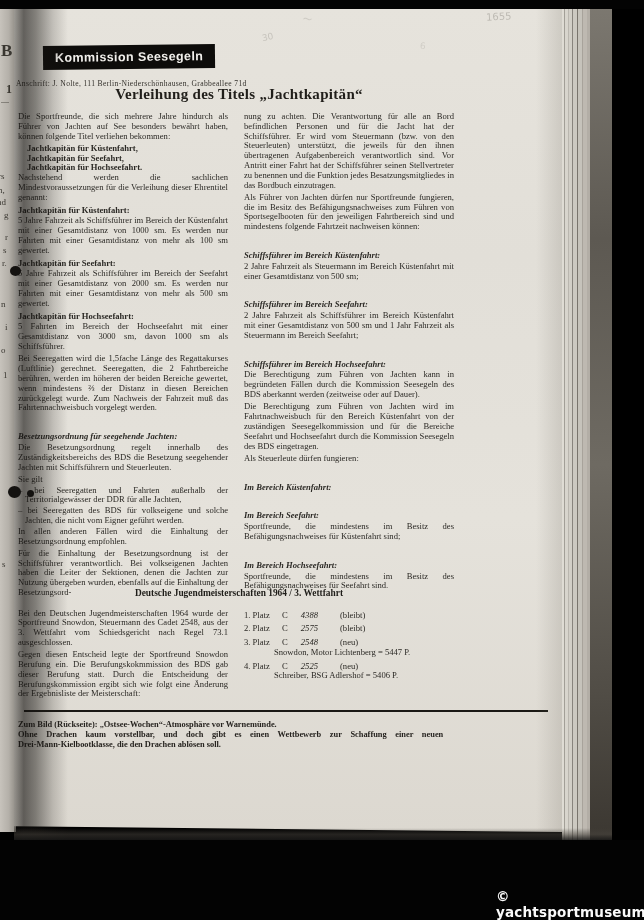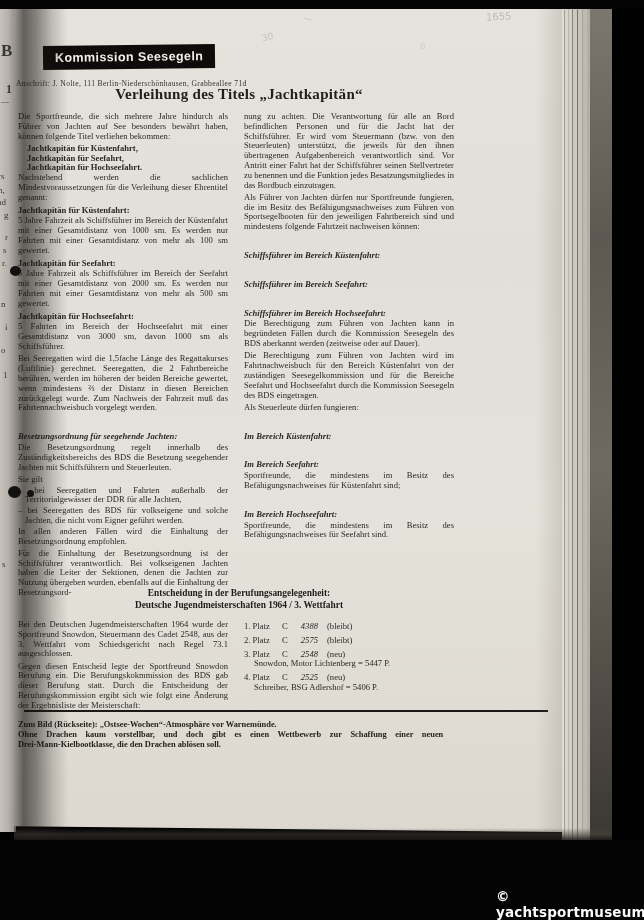--- a/index.html
+++ b/index.html
@@ -31,22 +31,22 @@
   .blk.u{padding-left:7px;text-indent:-7px;margin:0 0 1px;}
   .blk.n{margin:2px 0 1px;text-align:left;}
   .decision{position:absolute;left:4px;top:580px;width:442px;}
   .dh{text-align:center;font-weight:bold;font-size:9.4px;line-height:11.5px;color:#1f1d19;}
   .drow{display:flex;gap:16px;margin-top:9px;}
   .results{width:206px;margin-top:2px;font-size:8.6px;line-height:9.8px;}
   .res-item{margin-bottom:4px;}
   .res-l1 .place{display:inline-block;width:38px;}
   .res-l1 .cls{display:inline-block;width:10px;}
   .res-l1 .num{display:inline-block;width:26px;text-align:right;font-style:italic;}
-  .res-l1 .note{display:inline-block;margin-left:9px;}
-  .res-l2{margin-left:10px;}
+  .res-l1 .note{display:inline-block;margin-left:22px;}
+  .res-l2{margin-left:30px;}
   .rule{position:absolute;left:10px;top:702px;width:524px;height:2.4px;background:#1b1915;}
   .footer{position:absolute;left:4px;top:712px;width:520px;font-weight:bold;
           font-size:8.4px;line-height:10.2px;color:#26231f;}
   .footer .spread{word-spacing:6.5px;}
   
   .gutter{position:absolute;left:14px;top:0;width:54px;height:840px;z-index:5;pointer-events:none;
           background:linear-gradient(90deg,rgba(18,16,14,.35) 0%,rgba(18,16,14,.62) 18%,
           rgba(22,20,17,.48) 40%,rgba(28,25,22,.18) 72%,rgba(28,25,22,0) 100%);}
   .blob{position:absolute;background:#141210;border-radius:50%;z-index:6;filter:blur(.4px);}
   .blob1{left:10px;top:266px;width:11px;height:10px;}
@@ -117,35 +117,36 @@
           <p class="blk n">Sie gilt</p>
           <p class="blk u">– bei Seeregatten und Fahrten außerhalb der Territorialgewässer der DDR für alle Jachten,</p>
           <p class="blk u">– bei Seeregatten des BDS für volkseigene und solche Jachten, die nicht vom Eigner geführt werden.</p>
           <p class="blk p">In allen anderen Fällen wird die Einhaltung der Besetzungsordnung empfohlen.</p>
           <p class="blk p">Für die Einhaltung der Besetzungsordnung ist der Schiffsführer verantwortlich. Bei volkseigenen Jachten haben die Leiter der Sektionen, denen die Jachten zur Nutzung übergeben wurden, ebenfalls auf die Einhaltung der Besetzungsord-</p>
         </div>
       <div class="col">
           <p class="blk p">nung zu achten. Die Verantwortung für alle an Bord befindlichen Personen und für die Jacht hat der Schiffsführer. Er wird vom Steuermann (bzw. von den Steuerleuten) unterstützt, die jeweils für den ihnen übertragenen Aufgabenbereich verantwortlich sind. Vor Antritt einer Fahrt hat der Schiffsführer seinen Stellvertreter zu benennen und die Funktion jedes Besatzungsmitgliedes in das Bordbuch einzutragen.</p>
           <p class="blk p">Als Führer von Jachten dürfen nur Sportfreunde fungieren, die im Besitz des Befähigungsnachweises zum Führen von Sportsegelbooten für den jeweiligen Fahrtbereich sind und mindestens folgende Fahrtzeit nachweisen können:</p>
           <p class="blk bi">Schiffsführer im Bereich Küstenfahrt:</p>
+          <p class="blk p">2 Jahre Fahrzeit als Steuermann im Bereich Küstenfahrt mit einer Gesamtdistanz von 500 sm;</p>
           <p class="blk bi">Schiffsführer im Bereich Seefahrt:</p>
+          <p class="blk p">2 Jahre Fahrzeit als Schiffsführer im Bereich Küstenfahrt mit einer Gesamtdistanz von 500 sm und 1 Jahr Fahrzeit als Steuermann im Bereich Seefahrt;</p>
           <p class="blk bi">Schiffsführer im Bereich Hochseefahrt:</p>
           <p class="blk p">Die Berechtigung zum Führen von Jachten kann in begründeten Fällen durch die Kommission Seesegeln des BDS aberkannt werden (zeitweise oder auf Dauer).</p>
           <p class="blk p">Die Berechtigung zum Führen von Jachten wird im Fahrtnachweisbuch für den Bereich Küstenfahrt von der zuständigen Seesegelkommission und für die Bereiche Seefahrt und Hochseefahrt durch die Kommission Seesegeln des BDS eingetragen.</p>
           <p class="blk n">Als Steuerleute dürfen fungieren:</p>
           <p class="blk bi">Im Bereich Küstenfahrt:</p>
           <p class="blk bi">Im Bereich Seefahrt:</p>
           <p class="blk p">Sportfreunde, die mindestens im Besitz des Befähigungsnachweises für Küstenfahrt sind;</p>
           <p class="blk bi">Im Bereich Hochseefahrt:</p>
           <p class="blk p">Sportfreunde, die mindestens im Besitz des Befähigungsnachweises für Seefahrt sind.</p>
         </div>
     </div>
 
     <div class="decision">
-      <div class="dh">Entscheidung in der Berufungsangelegenheit:</div>
       <div class="dh">Deutsche Jugendmeisterschaften 1964 / 3. Wettfahrt</div>
       <div class="drow">
         <div class="col">
             <p class="blk p">Bei den Deutschen Jugendmeisterschaften 1964 wurde der Sportfreund Snowdon, Steuermann des Cadet 2548, aus der 3. Wettfahrt vom Schiedsgericht nach Regel 73.1 ausgeschlossen.</p>
             <p class="blk p">Gegen diesen Entscheid legte der Sportfreund Snowdon Berufung ein. Die Berufungskokmmission des BDS gab dieser Berufung statt. Durch die Entscheidung der Berufungskommission ergibt sich wie folgt eine Änderung der Ergebnisliste der Meisterschaft:</p>
           </div>
         <div class="results" id="results">
             <div class="res-item">
               <div class="res-l1"><span class="place">1. Platz</span><span class="cls">C</span><span class="num">4388</span><span class="note">(bleibt)</span></div>
             </div>

